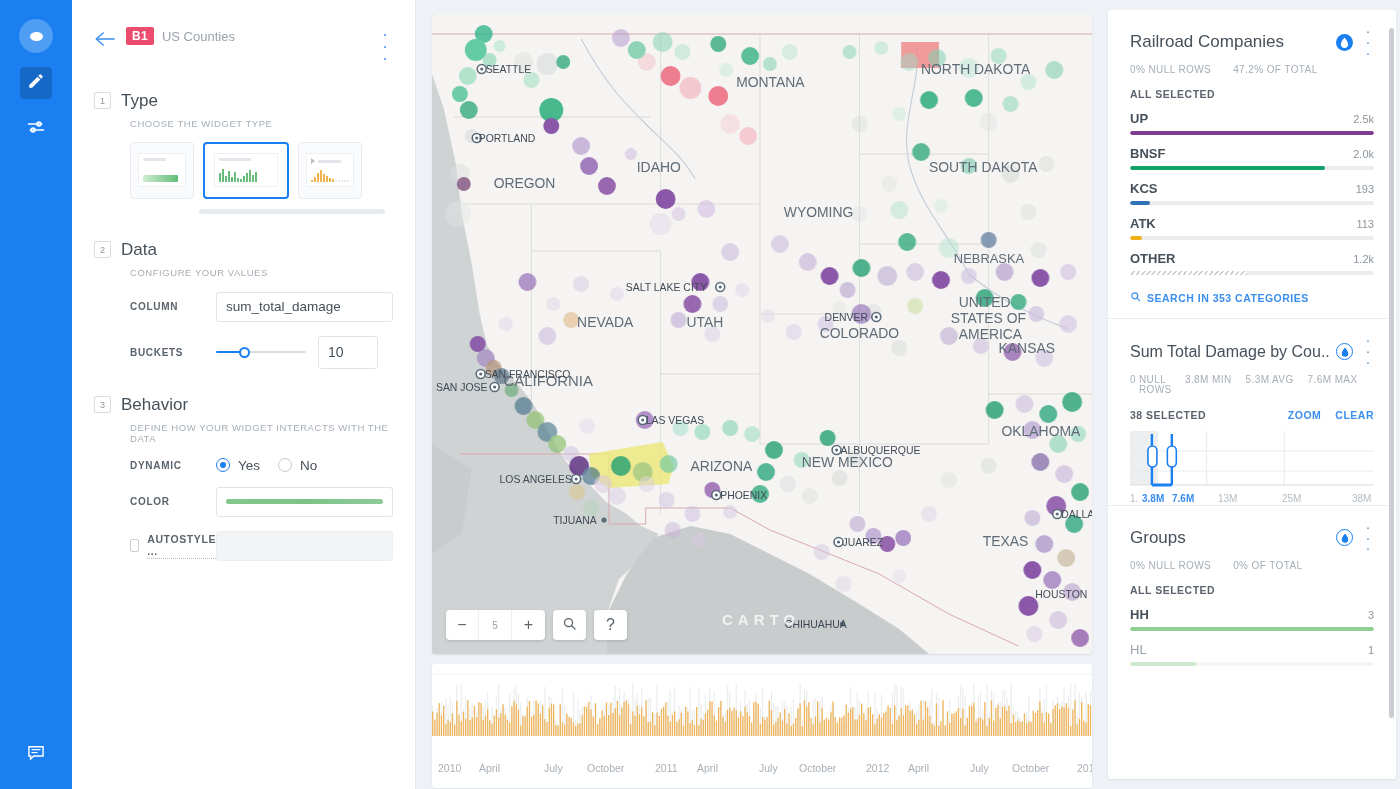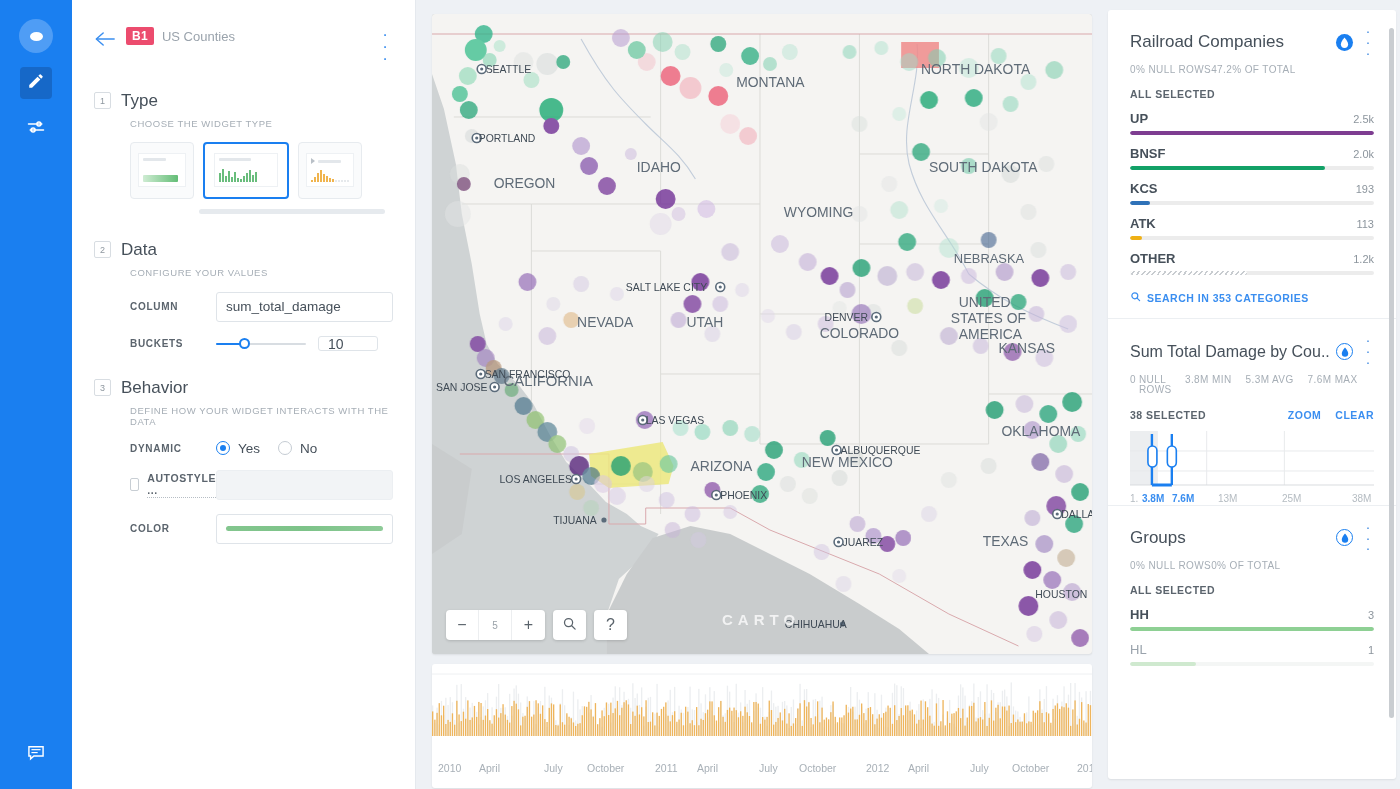--- a/index.html
+++ b/index.html
@@ -91,21 +91,21 @@
     flex: 1 1 auto; height: 30px; border: 1px solid #dfe4e9; border-radius: 3px;
     padding: 0 9px; font-size: 13.5px; color: #46505a; display: flex; align-items: center;
     background: #fff;
   }
   .slider-wrap { flex: 1 1 auto; display: flex; align-items: center; gap: 12px; }
   .slider { position: relative; width: 90px; height: 16px; display: flex; align-items: center; }
   .slider .track { width: 100%; height: 2px; background: #d8dde2; border-radius: 2px; }
   .slider .fill { position: absolute; left: 0; height: 2px; width: 30%; background: #1a7ff0; border-radius: 2px; }
   .slider .knob { position: absolute; left: 26%; width: 11px; height: 11px; border-radius: 50%;
     background: #fff; border: 2px solid #1a7ff0; }
-  .num-input { width: 60px; height: 15px; border: 1px solid #dfe4e9; border-radius: 3px;
+  .num-input { width: 60px; height: 33px; border: 1px solid #dfe4e9; border-radius: 3px;
     display: flex; align-items: center; padding: 0 9px; font-size: 14px; color: #46505a; }
 
   .radio-row { display: flex; align-items: center; gap: 8px; }
   .radio { width: 14px; height: 14px; border-radius: 50%; border: 1.5px solid #c5ccd3;
     display: inline-flex; align-items: center; justify-content: center; }
   .radio.on { border-color: #1a7ff0; }
   .radio.on::after { content: ''; width: 6px; height: 6px; border-radius: 50%; background: #1a7ff0; }
   .radio-label { font-size: 13.5px; color: #46505a; margin-right: 10px; }
 
   .color-box { flex: 1 1 auto; height: 30px; border: 1px solid #dfe4e9; border-radius: 3px;
@@ -146,21 +146,21 @@
     height: 769px; overflow: hidden; position: relative; }
   .widget { padding: 16px 22px 14px 22px; border-bottom: 1px solid #eceff2; }
   .w-head { display: flex; align-items: center; }
   .w-title { font-size: 17px; color: #46505a; flex: 1 1 auto; white-space: nowrap; overflow: hidden; }
   .drop-badge { width: 17px; height: 17px; border-radius: 50%; background: #1a7ff0;
     display: flex; align-items: center; justify-content: center; margin-right: 9px; flex: 0 0 auto; }
   .drop-badge.outline { background: #fff; border: 1.5px solid #1a7ff0; }
   .drop-badge svg { display: block; }
   .w-kebab { color: #4a90e2; font-size: 15px; line-height: .72; width: 12px; text-align: center; }
   .w-kebab span { display: block; }
-  .w-meta { display: flex; margin-top: 6px; }
+  .w-meta { display: flex; gap: 22px; margin-top: 6px; }
   .w-meta span { font-size: 10px; color: #a6aeb6; letter-spacing: .4px; }
   .w-sel { font-size: 10.5px; color: #5b646d; font-weight: bold; letter-spacing: .5px; margin-top: 13px;
     display: flex; align-items: center; }
   .w-sel .actions { margin-left: auto; display: flex; gap: 14px; }
   .w-sel .actions a { color: #3a8ef0; font-weight: bold; font-size: 10.5px; letter-spacing: .5px; }
   .cat-row { margin-top: 11px; }
   .cat-line { display: flex; align-items: baseline; }
   .cat-name { font-size: 13px; color: #46505a; font-weight: bold; flex: 1 1 auto; }
   .cat-name.muted { color: #9aa3ac; font-weight: normal; }
   .cat-val { font-size: 11px; color: #8c959d; }
@@ -334,32 +334,32 @@
         <div class="field-label">DYNAMIC</div>
         <div class="radio-row">
           <span class="radio on"></span>
           <span class="radio-label">Yes</span>
           <span class="radio"></span>
           <span class="radio-label">No</span>
         </div>
       </div>
 
       <div class="field-row">
+        <div class="field-label">COLOR</div>
+        <div class="color-box">
+          <div class="color-ramp"></div>
+        </div>
+      </div>
+
+      <div class="field-row">
         <div class="field-label" style="display:flex;align-items:center;gap:8px;">
           <span class="chk"></span>
           <span class="autostyle-label">AUTOSTYLE ...</span>
         </div>
         <div class="disabled-box"></div>
-      </div>
-
-      <div class="field-row">
-        <div class="field-label">COLOR</div>
-        <div class="color-box">
-          <div class="color-ramp"></div>
-        </div>
       </div>
     </div>
   </div>
 
   <div class="center">
 
     <div class="map-card">
       <svg class="map-svg" viewBox="0 0 664 640" preserveAspectRatio="none">
         <defs>
           <radialGradient id="pt">

